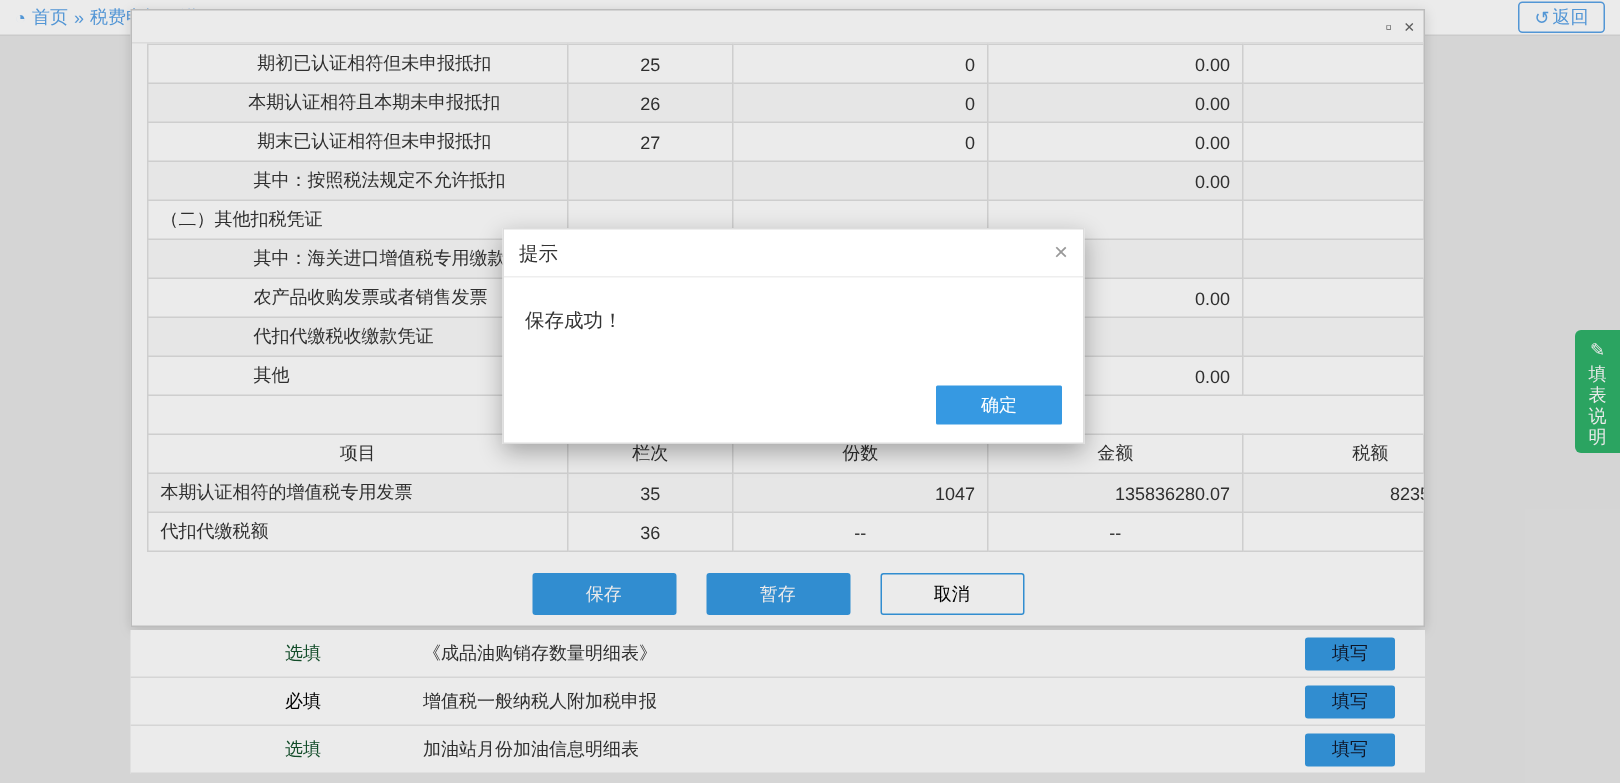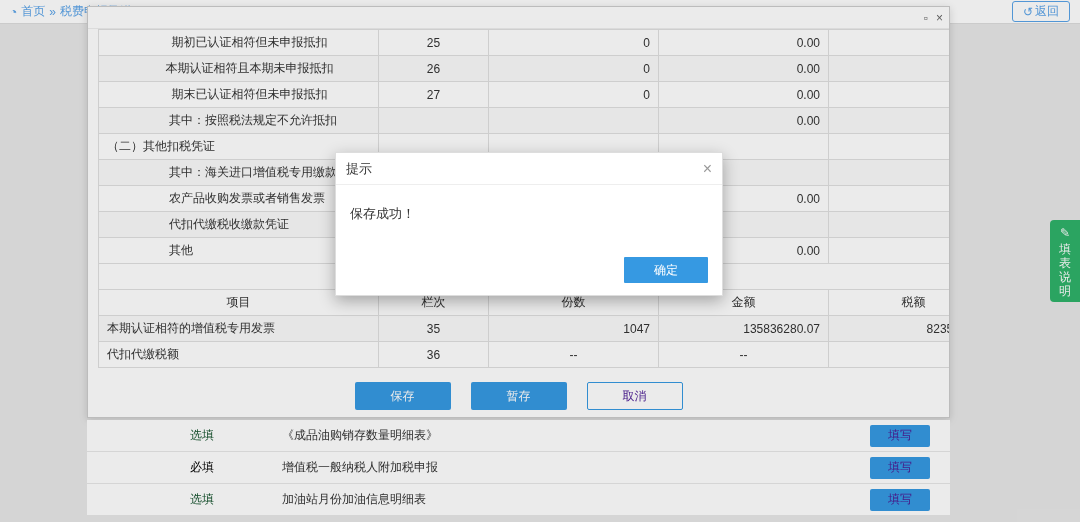--- a/index.html
+++ b/index.html
@@ -83,21 +83,21 @@
     .row-left { text-align: left !important; padding-left: 8px !important; }
     .section-row td { text-align: center; background: #fff !important; }
     .edit-cell { color: #0a84d8; text-align: right; }
     .btn-row { display: flex; gap: 20px; justify-content: center; margin-top: 14px; }
     .btn {
       width: 96px; height: 28px;
       display: flex; align-items: center; justify-content: center;
       font-size: 12px; border-radius: 2px;
     }
     .btn-primary { background: #3699e2; color: #fff; border: none; }
-    .btn-outline { background: #fff; color: #4c1d95; border: 1px solid #3699e2; }
+    .btn-outline { background: #fff; color: #000000; border: 1px solid #3699e2; }
 
     .forms-area {
       position: absolute;
       left: 87px;
       top: 420px;
       width: 863px;
     }
     .form-row {
       display: flex;
       align-items: center;
@@ -106,21 +106,21 @@
       border-bottom: 1px solid #e8e8e8;
       background: #fff;
       gap: 60px;
     }
     .form-tag { width: 40px; font-size: 12px; text-align: center; }
     .form-tag.req { color: #000000; }
     .form-tag.opt { color: #14532d; }
     .form-name { flex: 1; font-size: 12px; color: #333; }
     .fill-btn {
       width: 60px; height: 22px;
-      background: #3699e2; color: #4c1d95;
+      background: #3699e2; color: #0f172a;
       font-size: 12px; border: none; border-radius: 2px;
       display: flex; align-items: center; justify-content: center;
       margin-right: 20px;
     }
 
     .side-tab {
       position: absolute;
       right: 0;
       top: 220px;
       width: 30px;

